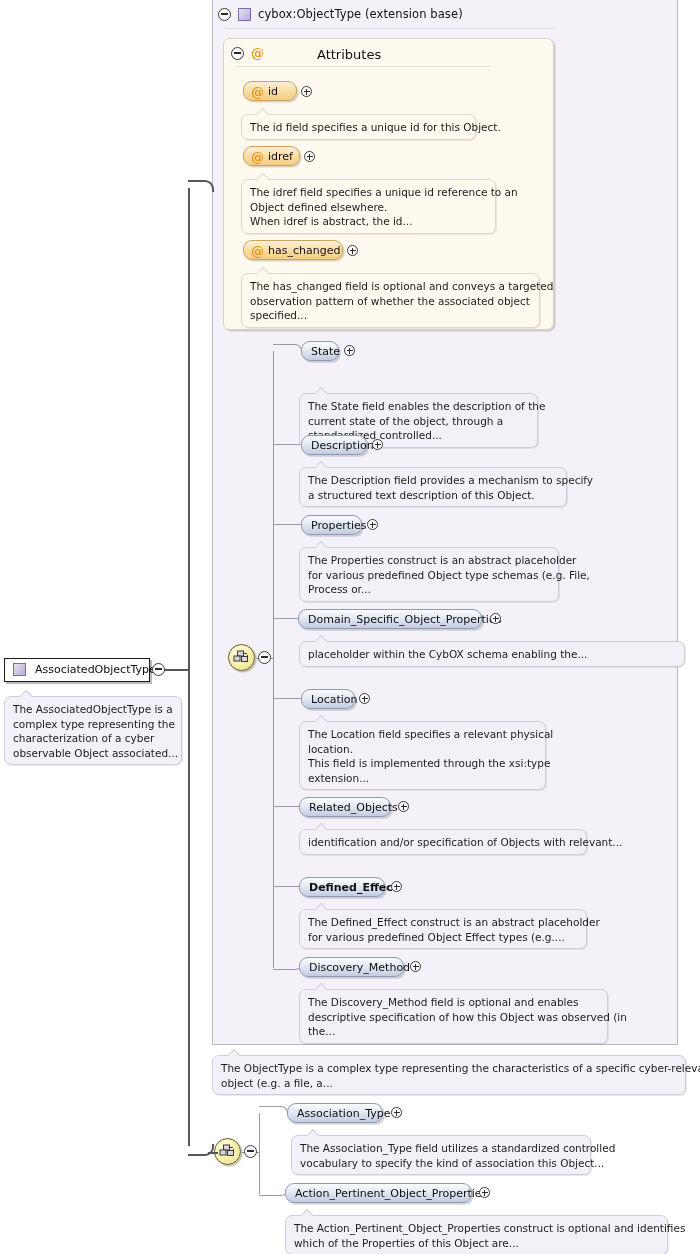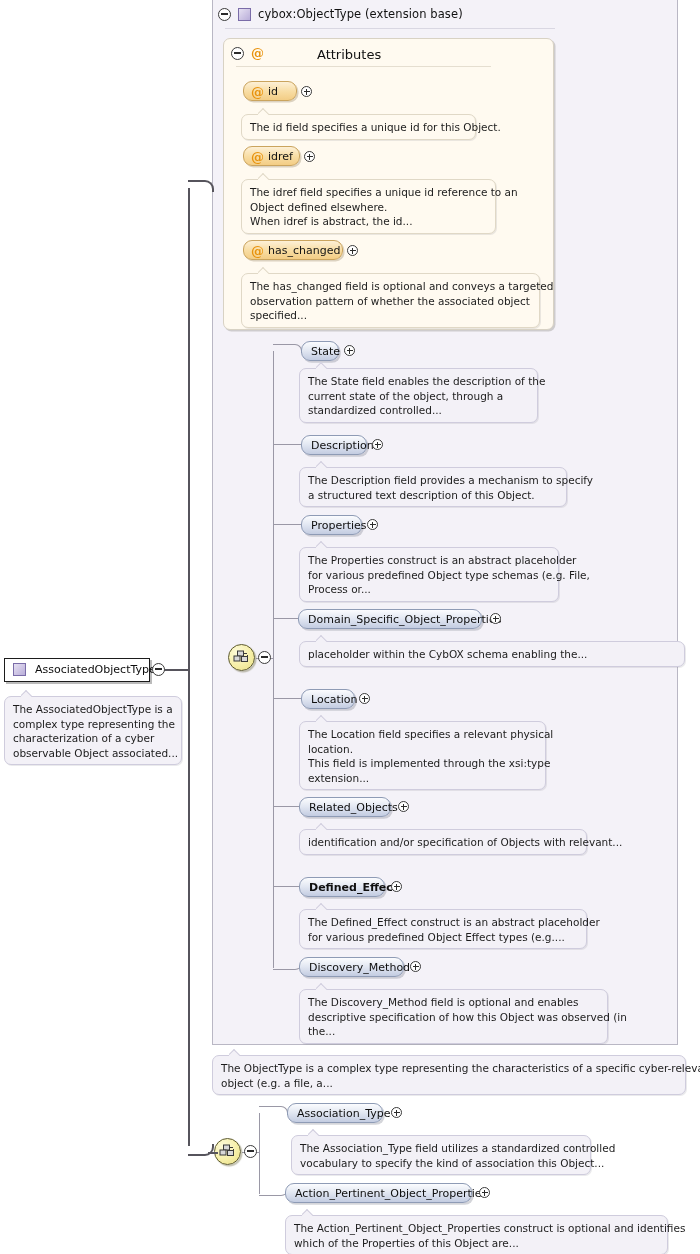--- a/index.html
+++ b/index.html
@@ -224,21 +224,21 @@
     <rect x="8.5" y="6.5" width="6" height="5" fill="#d8d8d8" stroke="#3a3a3a" stroke-width="1"></rect>
     <path d="M10.5 3.5 H14 M14.5 5 V9" stroke="#3a3a3a" stroke-width="1" fill="none"></path>
   </svg>
 </div>
 <div class="toggle abs" style="left:258px;top:651px;"></div>
 
 <div class="el-pill" style="left:301px;top:341px;width:38px;">
   <span class="lbl">State</span>
 </div>
 <div class="toggle plus abs small" style="left:344px;top:345px;"></div>
-<div class="balloon" style="left:299px;top:368px;width:239px;">
+<div class="balloon" style="left:299px;top:393px;width:239px;">
   <span class="tip"></span>
   <span class="ln">The State field enables the description of the</span>
   <span class="ln">current state of the object, through a</span>
   <span class="ln">standardized controlled...</span>
 </div>
 
 <div class="el-pill" style="left:301px;top:435px;width:66px;">
   <span class="lbl">Description</span>
 </div>
 <div class="toggle plus abs small" style="left:372px;top:439px;"></div>

